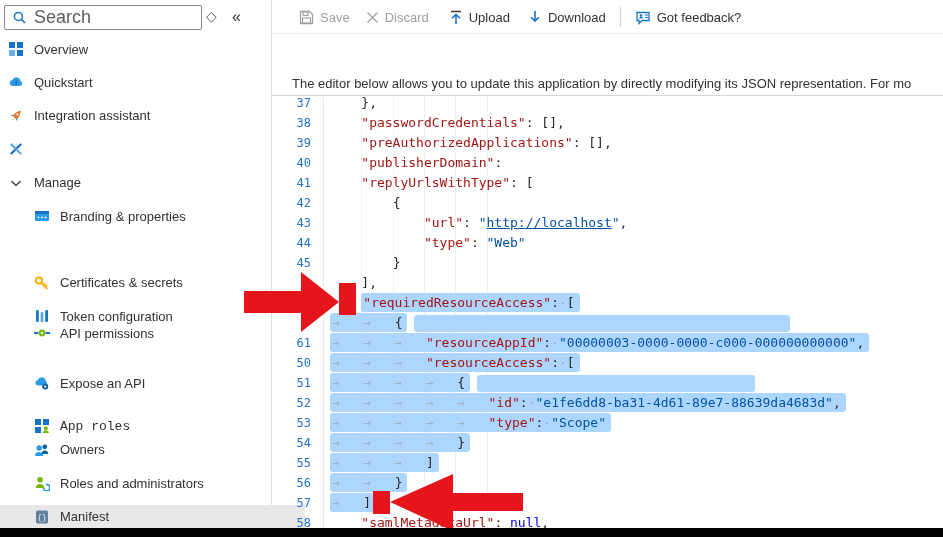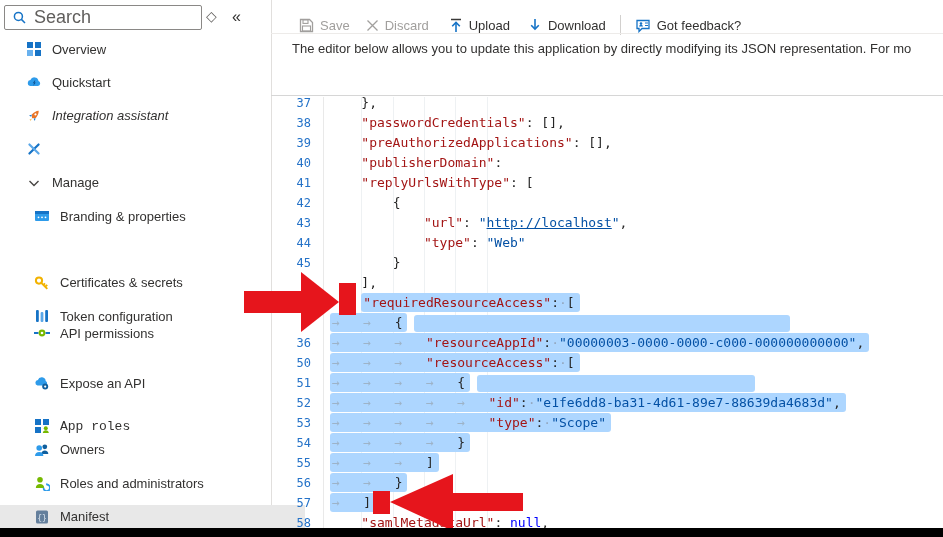--- a/index.html
+++ b/index.html
@@ -10,32 +10,32 @@
   .searchbox{position:absolute;left:4px;top:5px;width:196px;height:23px;border:1px solid #8a8886;border-radius:2px;
              display:flex;align-items:center;background:#fff;}
   .searchbox input{border:0;outline:0;flex:1;font-size:18px;color:#323130;font-family:"Liberation Sans",sans-serif;background:transparent;}
   .searchbox input::placeholder{color:#605e5c;}
   .sb-icn{margin:0 6px 0 8px;display:flex;align-items:center;}
   .mini-icn{position:absolute;top:8px;color:#605e5c;font-size:14px;cursor:pointer;}
   #nav{position:absolute;left:0;top:0;width:271px;height:537px;}
   .nav-item{position:absolute;left:0;width:271px;height:24px;display:flex;align-items:center;cursor:pointer;}
   .nav-item .icn{width:16px;height:16px;display:flex;align-items:center;justify-content:center;flex:0 0 16px;}
   .nav-item .lbl{margin-left:10px;white-space:nowrap;color:#323130;}
-  .nav-item.lvl0{padding-left:26px;}
+  .nav-item.lvl0{padding-left:8px;}
   .nav-item.lvl1{padding-left:34px;}
   .nav-item.current{background:#e8e8e8;}
   
-  #cmdbar{position:absolute;left:299px;top:12px;height:26px;display:flex;align-items:center;}
+  #cmdbar{position:absolute;left:299px;top:4px;height:26px;display:flex;align-items:center;}
   .cmd{display:flex;align-items:center;cursor:pointer;white-space:nowrap;}
   .cmd .icn{display:flex;align-items:center;margin-right:6px;}
   .cmd.disabled{color:#a19f9d;cursor:default;}
   .cmd.enabled{color:#323130;}
   .cmd-div{width:1px;height:20px;background:#d2d0ce;margin:0 14px;}
   #bar-rule{position:absolute;left:271px;top:33px;right:0;height:1px;background:#edebe9;}
-  #notice{position:absolute;left:292px;top:41px;right:0;height:18px;white-space:nowrap;overflow:hidden;color:#323130;}
+  #notice{position:absolute;left:292px;top:76px;right:0;height:18px;white-space:nowrap;overflow:hidden;color:#323130;}
   #editor-rule{position:absolute;left:271px;top:95px;right:0;height:1px;background:#d6d6d6;}
   
   #editor{position:absolute;left:271px;top:93px;right:0;bottom:0;
           font-family:"DejaVu Sans Mono",monospace;font-size:13px;line-height:20px;}
   .guide{position:absolute;top:4px;bottom:0;width:1px;background:#eef1f3;pointer-events:none;}
   .gutter-sep{position:absolute;left:52px;top:4px;bottom:0;width:1px;background:#e9e9e9;}
   .cline{position:relative;height:20px;white-space:pre;}
   .ln{position:absolute;left:0;top:0;width:40px;text-align:right;color:#2472c8;font-size:12px;line-height:20px;}
   .code{position:absolute;left:59px;top:0;}
   .tk-k{color:#a31515;} .tk-p{color:#252525;} .tk-v{color:#0451a5;}
@@ -81,21 +81,21 @@
         </div>
         <div class="nav-item lvl0" style="top: 70.4px;">
           <span class="icn">
             <svg width="16" height="16" viewBox="0 0 16 16">
               <path d="M4 12a3 3 0 0 1 .4-5.9A4.2 4.2 0 0 1 12.5 7 2.6 2.6 0 0 1 12 12z" fill="#2e9bea"></path>
               <path d="M8.6 6.5L6.8 9.3h1.3l-.9 2.6 2.6-3.3H8.4l1-2.1z" fill="#0b4f8f"></path>
             </svg>
           </span>
           <span class="lbl">Quickstart</span>
         </div>
-        <div class="nav-item lvl0" style="top: 103.8px; font-style: italic;">
+        <div class="nav-item lvl0" style="top: 103.8px;">
           <span class="icn">
             <svg width="16" height="16" viewBox="0 0 16 16">
               <g transform="rotate(42 8 8)">
                 <path d="M8 1c1.8 1.8 2.6 4.6 2.6 7.2L8 11 5.4 8.2C5.4 5.6 6.2 2.8 8 1z" fill="#e97527"></path>
                 <circle cx="8" cy="5.8" r="1.1" fill="#fff"></circle>
                 <path d="M5.6 8.5L4 11l2.4-.6zM10.4 8.5L12 11l-2.4-.6z" fill="#1673c6"></path>
                 <path d="M8 11.2l.9 3-.9-.7-.9.7z" fill="#f7b84b"></path>
               </g>
             </svg>
           </span>
@@ -287,21 +287,21 @@
         <div class="cline"><span class="ln">39</span><span class="code">    <span class="tk-k">"preAuthorizedApplications"</span><span class="tk-p">: </span><span class="tk-p">[],</span></span></div>
         <div class="cline"><span class="ln">40</span><span class="code">    <span class="tk-k">"publisherDomain"</span><span class="tk-p">:</span></span></div>
         <div class="cline"><span class="ln">41</span><span class="code">    <span class="tk-k">"replyUrlsWithType"</span><span class="tk-p">: </span><span class="tk-p">[</span></span></div>
         <div class="cline"><span class="ln">42</span><span class="code">        <span class="tk-p">{</span></span></div>
         <div class="cline"><span class="ln">43</span><span class="code">            <span class="tk-k">"url"</span><span class="tk-p">: </span><span class="tk-v">"</span><span class="tk-l">http://localhost</span><span class="tk-v">"</span><span class="tk-p">,</span></span></div>
         <div class="cline"><span class="ln">44</span><span class="code">            <span class="tk-k">"type"</span><span class="tk-p">: </span><span class="tk-v">"Web"</span></span></div>
         <div class="cline"><span class="ln">45</span><span class="code">        <span class="tk-p">}</span></span></div>
         <div class="cline"><span class="code">    <span class="tk-p">],</span></span></div>
         <div class="cline"><span class="code">    <span class="sel"><span class="tk-k">"requiredResourceAccess"</span><span class="tk-p">:</span><span class="tk-d">·</span><span class="tk-p">[</span></span></span></div>
         <div class="cline"><span class="code"><span class="sel"><span class="ws">→&nbsp;&nbsp;&nbsp;→&nbsp;&nbsp;&nbsp;</span><span class="tk-p">{</span></span><span class="selx" style="width: 376px;"></span></span></div>
-        <div class="cline"><span class="ln">36</span><span class="code"><span class="sel"><span class="ws">→&nbsp;&nbsp;&nbsp;→&nbsp;&nbsp;&nbsp;→&nbsp;&nbsp;&nbsp;</span><span class="tk-k">"resourceAppId"</span><span class="tk-p">:</span><span class="tk-d">·</span><span class="tk-v">"00000003-0000-0000-c000-000000000000"</span><span class="tk-p">,</span></span></span></div>
+        <div class="cline"><span class="ln">61</span><span class="code"><span class="sel"><span class="ws">→&nbsp;&nbsp;&nbsp;→&nbsp;&nbsp;&nbsp;→&nbsp;&nbsp;&nbsp;</span><span class="tk-k">"resourceAppId"</span><span class="tk-p">:</span><span class="tk-d">·</span><span class="tk-v">"00000003-0000-0000-c000-000000000000"</span><span class="tk-p">,</span></span></span></div>
         <div class="cline"><span class="ln">50</span><span class="code"><span class="sel"><span class="ws">→&nbsp;&nbsp;&nbsp;→&nbsp;&nbsp;&nbsp;→&nbsp;&nbsp;&nbsp;</span><span class="tk-k">"resourceAccess"</span><span class="tk-p">:</span><span class="tk-d">·</span><span class="tk-p">[</span></span></span></div>
         <div class="cline"><span class="ln">51</span><span class="code"><span class="sel"><span class="ws">→&nbsp;&nbsp;&nbsp;→&nbsp;&nbsp;&nbsp;→&nbsp;&nbsp;&nbsp;→&nbsp;&nbsp;&nbsp;</span><span class="tk-p">{</span></span><span class="selx" style="width: 278px;"></span></span></div>
         <div class="cline"><span class="ln">52</span><span class="code"><span class="sel"><span class="ws">→&nbsp;&nbsp;&nbsp;→&nbsp;&nbsp;&nbsp;→&nbsp;&nbsp;&nbsp;→&nbsp;&nbsp;&nbsp;→&nbsp;&nbsp;&nbsp;</span><span class="tk-k">"id"</span><span class="tk-p">:</span><span class="tk-d">·</span><span class="tk-v">"e1fe6dd8-ba31-4d61-89e7-88639da4683d"</span><span class="tk-p">,</span></span></span></div>
         <div class="cline"><span class="ln">53</span><span class="code"><span class="sel"><span class="ws">→&nbsp;&nbsp;&nbsp;→&nbsp;&nbsp;&nbsp;→&nbsp;&nbsp;&nbsp;→&nbsp;&nbsp;&nbsp;→&nbsp;&nbsp;&nbsp;</span><span class="tk-k">"type"</span><span class="tk-p">:</span><span class="tk-d">·</span><span class="tk-v">"Scope"</span></span></span></div>
         <div class="cline"><span class="ln">54</span><span class="code"><span class="sel"><span class="ws">→&nbsp;&nbsp;&nbsp;→&nbsp;&nbsp;&nbsp;→&nbsp;&nbsp;&nbsp;→&nbsp;&nbsp;&nbsp;</span><span class="tk-p">}</span></span></span></div>
         <div class="cline"><span class="ln">55</span><span class="code"><span class="sel"><span class="ws">→&nbsp;&nbsp;&nbsp;→&nbsp;&nbsp;&nbsp;→&nbsp;&nbsp;&nbsp;</span><span class="tk-p">]</span></span></span></div>
         <div class="cline"><span class="ln">56</span><span class="code"><span class="sel"><span class="ws">→&nbsp;&nbsp;&nbsp;→&nbsp;&nbsp;&nbsp;</span><span class="tk-p">}</span></span></span></div>
         <div class="cline"><span class="ln">57</span><span class="code"><span class="sel"><span class="ws">→&nbsp;&nbsp;&nbsp;</span><span class="tk-p">],</span></span></span></div>
         <div class="cline"><span class="ln">58</span><span class="code">    <span class="tk-k">"samlMetadataUrl"</span><span class="tk-p">: </span><span class="tk-kw">null</span><span class="tk-p">,</span></span></div>
       </div>

